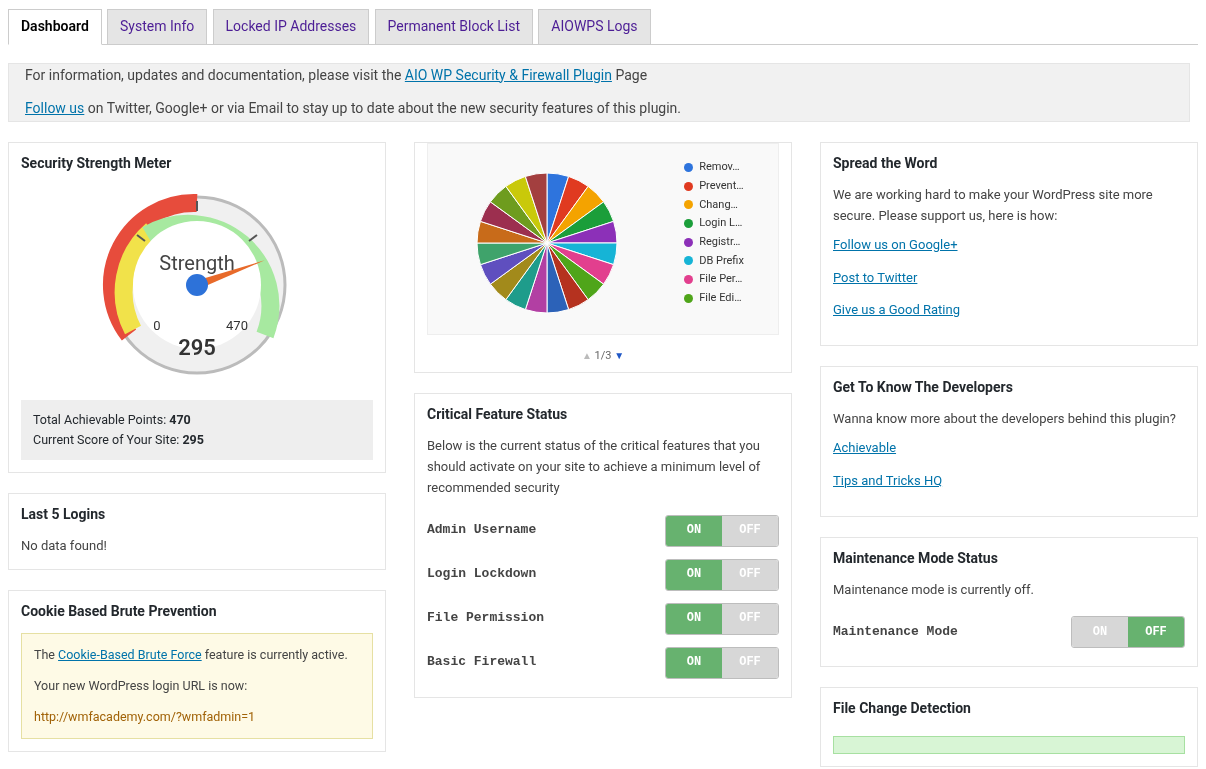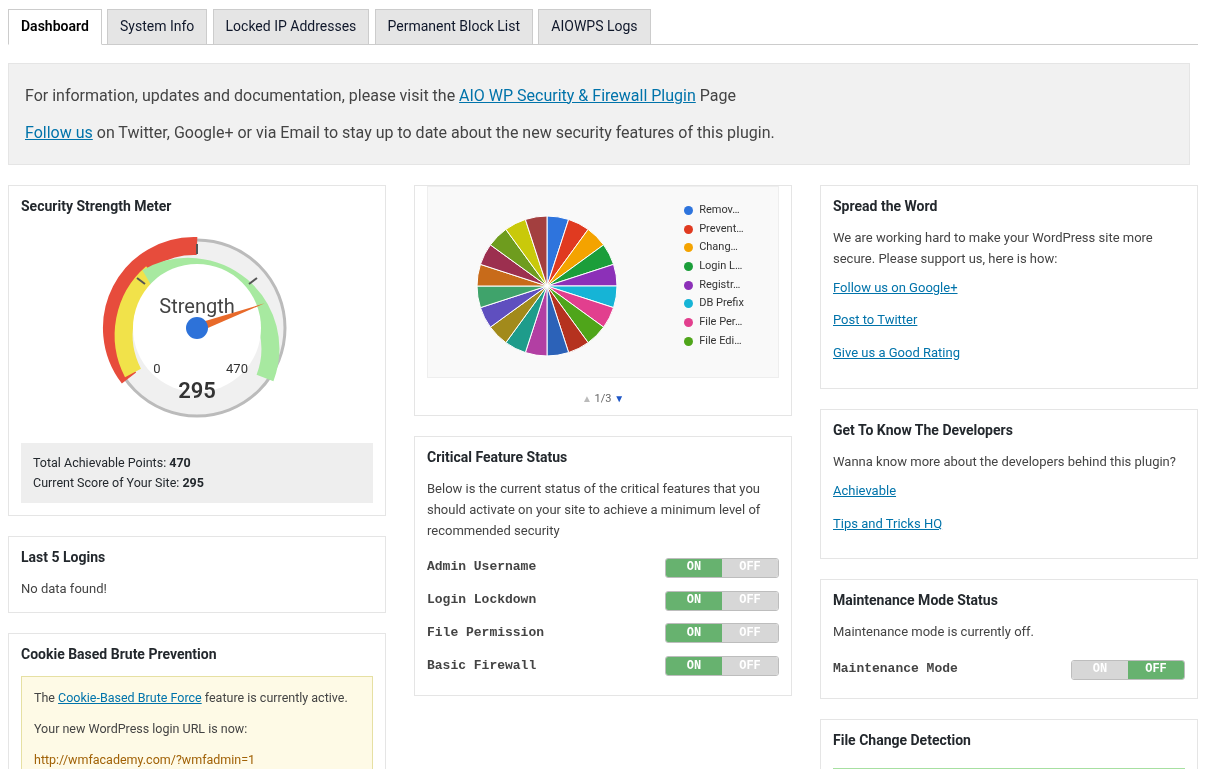--- a/index.html
+++ b/index.html
@@ -19,41 +19,41 @@
     margin: 0;
     padding-top: 9px;
     padding-left: 0;
   }
   .nav-tab {
     display: inline-block;
     margin: 0 2px -1px 0;
     padding: 7px 12px;
     background: #e5e5e5;
     border: 1px solid #ccc;
-    color: #0f172a;
+    color: #4c1d95;
     text-decoration: none;
     font-size: 14px;
     line-height: 1.4;
     cursor: pointer;
   }
   .nav-tab.active {
     background: #fff;
     border-bottom-color: #fff;
     color: #000;
     font-weight: 600;
   }
 
   
   .info-box {
     background: #f1f1f1;
     border: 1px solid #e5e5e5;
     margin: 18px 8px 20px 0;
-    padding: 18px 16px;
+    padding: 0 16px;
     color: #444;
-    font-size: 16px;
+    font-size: 14px;
     line-height: 1.7;
   }
 
   
   .cols { display: flex; gap: 28px; }
   .col { flex: 1 1 0; min-width: 0; }
 
   
   .postbox {
     border: 1px solid #e5e5e5;
@@ -109,21 +109,21 @@
     justify-content: space-between;
     padding: 6px 0;
     font-family: Liberation Mono, monospace;
   }
   .feat-label { font-weight: 700; font-size: 13px; }
   .toggle {
     display: inline-flex;
     border-radius: 3px;
     overflow: hidden;
     border: 1px solid #bdbdbd;
-    height: 20px;
+    height: 32px;
     font-size: 12px;
     font-weight: 700;
   }
   .toggle span {
     display: inline-flex;
     align-items: center;
     justify-content: center;
     width: 56px;
     color: #fff;
   }

